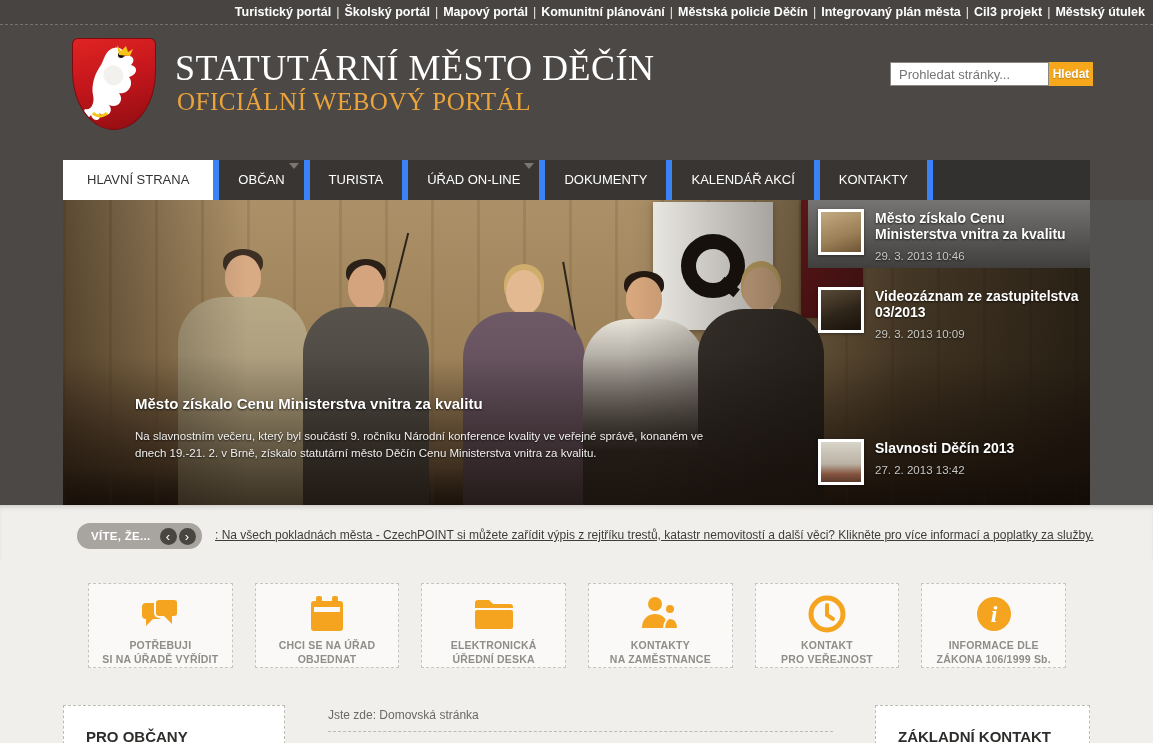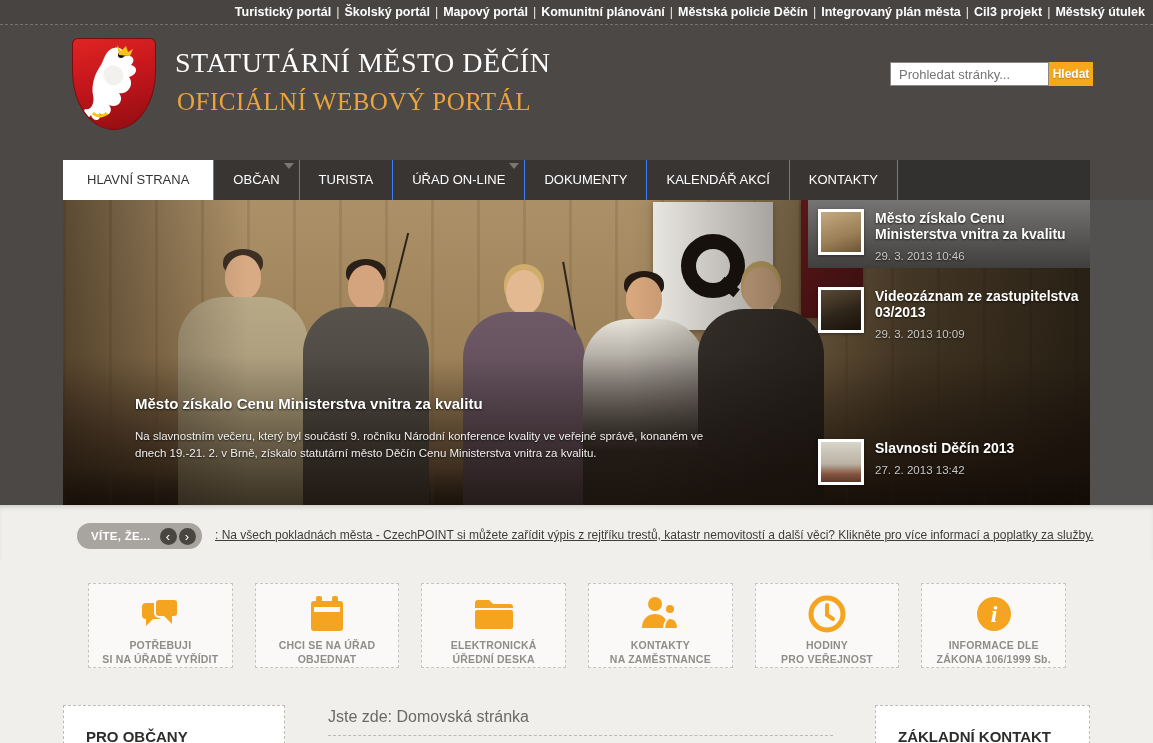--- a/index.html
+++ b/index.html
@@ -15,40 +15,40 @@
   .topbar a:not(.last)::after { content:"|"; font-weight:400; padding:0 5px; color:#e8e6e4; }
 
   
   .header { position:absolute; left:0; top:25px; width:1153px; height:120px; background:#4b4846; }
   .crest { position:absolute; left:72px; top:13px; width:84px; height:92px;
            background:linear-gradient(165deg,#e02423 0%, #c4161c 45%, #8f0d12 100%);
            border:1px solid #7e0b10;
            border-radius:6px 6px 42px 42px / 6px 6px 58px 58px; overflow:hidden; }
   .crest svg { position:absolute; left:8px; top:4px; }
   .site-title { position:absolute; left:175px; top:22px; color:#ffffff;
-                font-family:"Liberation Serif", serif; font-size:28px; letter-spacing:.5px;
+                font-family:"Liberation Serif", serif; font-size:36px; letter-spacing:.5px;
                 font-weight:400; white-space:nowrap; }
   .site-subtitle { position:absolute; left:177px; top:63px; color:#eba33b;
                    font-family:"Liberation Serif", serif; font-size:25px; letter-spacing:.5px;
                    font-weight:400; white-space:nowrap; }
   .searchbox { position:absolute; left:890px; top:37px; display:flex; }
   .searchbox input { width:159px; height:24px; border:1px solid #8a8784; background:#fff;
                      font-size:13px; color:#444; padding:0 8px; outline:none;
                      font-family:"Liberation Sans", sans-serif; }
   .searchbox button { width:44px; height:24px; border:0; background:#f6a71b; color:#fff;
                       font-size:12px; font-weight:700; cursor:pointer; text-shadow:0 1px 1px rgba(0,0,0,.25);
                       font-family:"Liberation Sans", sans-serif; }
 
   
   .stage { position:absolute; left:0; top:145px; width:1153px; height:360px; background:#4b4846; }
   .stage .right-strip { position:absolute; left:1090px; top:55px; width:63px; height:305px; background:#535050; }
 
   .nav { position:absolute; left:63px; top:15px; width:1027px; height:40px; background:#383533; display:flex; }
   .nav-item { position:relative; height:40px; line-height:40px; padding:0 19px; color:#fff;
-              font-size:13px; white-space:nowrap; cursor:pointer; border-right:1px solid #3b82f6; }
+              font-size:13px; white-space:nowrap; cursor:pointer; border-right:6px solid #3b82f6; }
   .nav-item.active { background:#ffffff; color:#333; padding:0 24px; }
   .nav-item.dd::after { content:""; position:absolute; top:3px; right:5px; width:0; height:0;
                         border-left:5px solid transparent; border-right:5px solid transparent;
                         border-top:6px solid #7b7672; }
   .nav-tail { flex:1; background:#333030; border-right:none; }
 
   
   .slider { position:absolute; left:63px; top:55px; width:1027px; height:305px; overflow:hidden;
             background:linear-gradient(180deg,#ac9168 0%, #9c8158 55%, #6d563c 88%, #2c2015 100%); }
   .wood { position:absolute; inset:0;
@@ -108,21 +108,21 @@
           padding-top:10px; cursor:pointer; }
   .qicon { height:40px; display:flex; align-items:center; justify-content:center; }
   .qlabel { margin-top:4px; text-align:center; font-size:10.5px; font-weight:700; color:#8f8d89;
             line-height:1.35; letter-spacing:.2px; }
 
   
   .box-dash { position:absolute; background:#fff; border:1px dashed #bdb9b5; }
   .left-box { left:63px; top:705px; width:222px; height:60px; }
   .right-box { left:875px; top:705px; width:215px; height:60px; }
   .box-title { position:absolute; left:22px; top:22px; font-size:15px; font-weight:700; color:#2f2d2b; white-space:nowrap; }
-  .breadcrumb { position:absolute; left:328px; top:708px; width:505px; font-size:16px; color:#6b6966;
+  .breadcrumb { position:absolute; left:328px; top:708px; width:505px; font-size:12px; color:#6b6966;
                 padding-bottom:9px; border-bottom:1px dashed #bdb9b5; }
 </style>
 </head>
 <body>
 
 <div id="app">
 
   <div class="topbar">
     <a>Turistický portál</a>
     <a>Školský portál</a>
@@ -295,21 +295,21 @@
       </div>
     </div>
     <div class="qbox">
       <div class="qicon">
         <svg width="38" height="38" viewBox="0 0 38 38">
           <circle cx="19" cy="19" r="16" fill="none" stroke="#F5A41F" stroke-width="5"></circle>
           <path d="M19 10 L19 20 L25 24" fill="none" stroke="#F5A41F" stroke-width="4" stroke-linecap="round"></path>
         </svg>
       </div>
       <div class="qlabel">
-        <span>HODINY</span><br><span>PRO VEŘEJNOST</span>
+        <span>KONTAKT</span><br><span>PRO VEŘEJNOST</span>
       </div>
     </div>
     <div class="qbox">
       <div class="qicon">
         <svg width="38" height="38" viewBox="0 0 38 38">
           <circle cx="19" cy="19" r="17" fill="#F5A41F"></circle>
           <text x="19" y="27" text-anchor="middle" font-family="Liberation Serif, serif" font-style="italic" font-weight="bold" font-size="24" fill="#ffffff">i</text>
         </svg>
       </div>
       <div class="qlabel">

